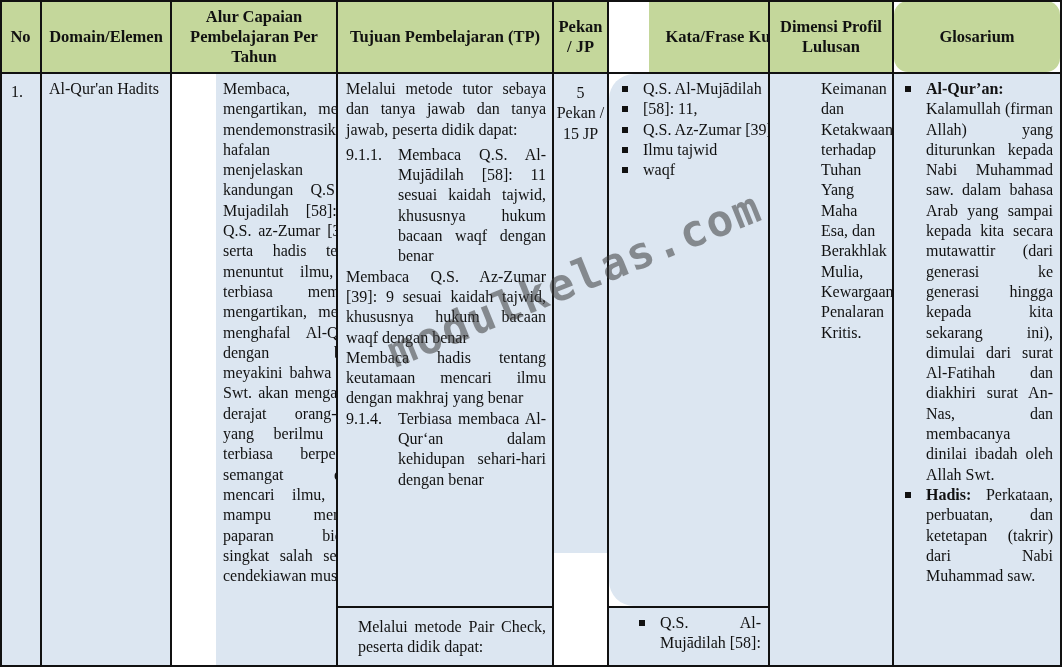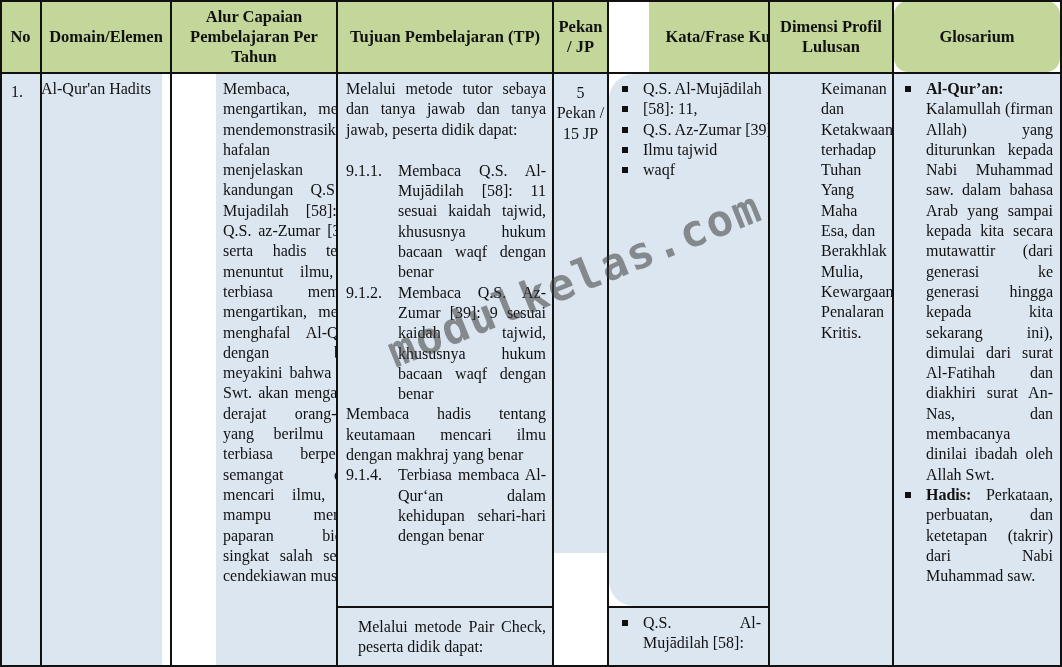--- a/index.html
+++ b/index.html
@@ -34,32 +34,31 @@
   <div class="hdr" style="left:42px;width:128px;">Domain/Elemen</div>
   <div class="hdr" style="left:172px;width:164px;">Alur Capaian Pembelajaran Per Tahun</div>
   <div class="hdr" style="left:338px;width:214px;">Tujuan Pembelajaran (TP)</div>
   <div class="hdr" style="left:554px;width:53px;">Pekan / JP</div>
   <div class="hdr" style="left:609px;width:159px;margin-left:40px;">Kata/Frase Kunci</div>
   <div class="hdr" style="left:770px;width:122px;">Dimensi Profil Lulusan</div>
   <div class="hdr" style="left:894px;width:166px;border-radius:14px;">Glosarium</div>
 
   <div class="cell" style="left:1px;top:74px;width:39px;height:591px;padding:8px 0 0 10px;">1.</div>
 
-  <div class="cell" style="left:34px;top:74px;width:128px;height:591px;padding:5px 6px 0 7px;">Al-Qur'an Hadits</div>
+  <div class="cell" style="left:42px;top:74px;width:128px;height:591px;padding:5px 6px 0 7px;">Al-Qur'an Hadits</div>
 
   <div class="cell just" style="left:172px;top:74px;width:164px;height:591px;padding:5px 7px 0 7px;">Membaca, mengartikan, menulis, mendemonstrasikan hafalan dan menjelaskan kandungan Q.S. al-Mujadilah [58]: 11, Q.S. az-Zumar [39]: 9 serta hadis tentang menuntut ilmu, dan terbiasa membaca, mengartikan, menulis, menghafal Al-Qur’an dengan benar, meyakini bahwa Allah Swt. akan mengangkat derajat orang-orang yang berilmu serta terbiasa berperilaku semangat dalam mencari ilmu, serta mampu membuat paparan biografi singkat salah seorang cendekiawan muslim</div>
 
   <div class="cell" style="left:338px;top:74px;width:214px;height:532px;padding:5px 6px 0 8px;">
-    <div class="tp-intro" style="margin-bottom:21px;">Melalui metode tutor sebaya dan tanya jawab dan tanya jawab, peserta didik dapat:</div>
+    <div class="tp-intro" style="margin-bottom:5px;">Melalui metode tutor sebaya dan tanya jawab dan tanya jawab, peserta didik dapat:</div>
     <div class="tp-item">
       <span class="tp-num">9.1.1.</span>
       <span class="tp-text">Membaca Q.S. Al-Mujādilah [58]: 11 sesuai kaidah tajwid, khususnya hukum bacaan waqf dengan benar</span>
     </div>
     <div class="tp-item">
-      <span class="tp-num">9.1.2.</span>
       <span class="tp-text">Membaca Q.S. Az-Zumar [39]: 9 sesuai kaidah tajwid, khususnya hukum bacaan waqf dengan benar</span>
     </div>
     <div class="tp-item">
       <span class="tp-text">Membaca hadis tentang keutamaan mencari ilmu dengan makhraj yang benar</span>
     </div>
     <div class="tp-item">
       <span class="tp-num">9.1.4.</span>
       <span class="tp-text">Terbiasa membaca Al-Qur‘an dalam kehidupan sehari-hari dengan benar</span>
     </div>
   </div>
@@ -73,21 +72,21 @@
   <div class="cell" style="left:609px;top:74px;width:187px;height:532px;padding:5px 7px 0 10px;border-radius:25px;">
     <ul class="sq">
       <li>Q.S. Al-Mujādilah</li>
       <li>[58]: 11,</li>
       <li>Q.S. Az-Zumar [39]: 9</li>
       <li>Ilmu tajwid</li>
       <li>waqf</li>
     </ul>
   </div>
 
-  <div class="cell" style="left:609px;top:608px;width:159px;height:57px;padding:5px 7px 0 10px;">
+  <div class="cell" style="left:609px;top:608px;width:159px;height:57px;padding:5px 7px 0 27px;">
     <ul class="sq">
       <li>Q.S. Al-Mujādilah [58]:</li>
     </ul>
   </div>
 
   <div class="cell" style="left:770px;top:74px;width:122px;height:591px;padding:5px 6px 0 7px;">
     <div class="just" style="text-align:left;">Keimanan dan Ketakwaan terhadap Tuhan Yang Maha Esa, dan Berakhlak Mulia, Kewargaan, Penalaran Kritis.</div>
   </div>
 
   <div class="cell" style="left:894px;top:74px;width:166px;height:591px;padding:5px 7px 0 8px;">

